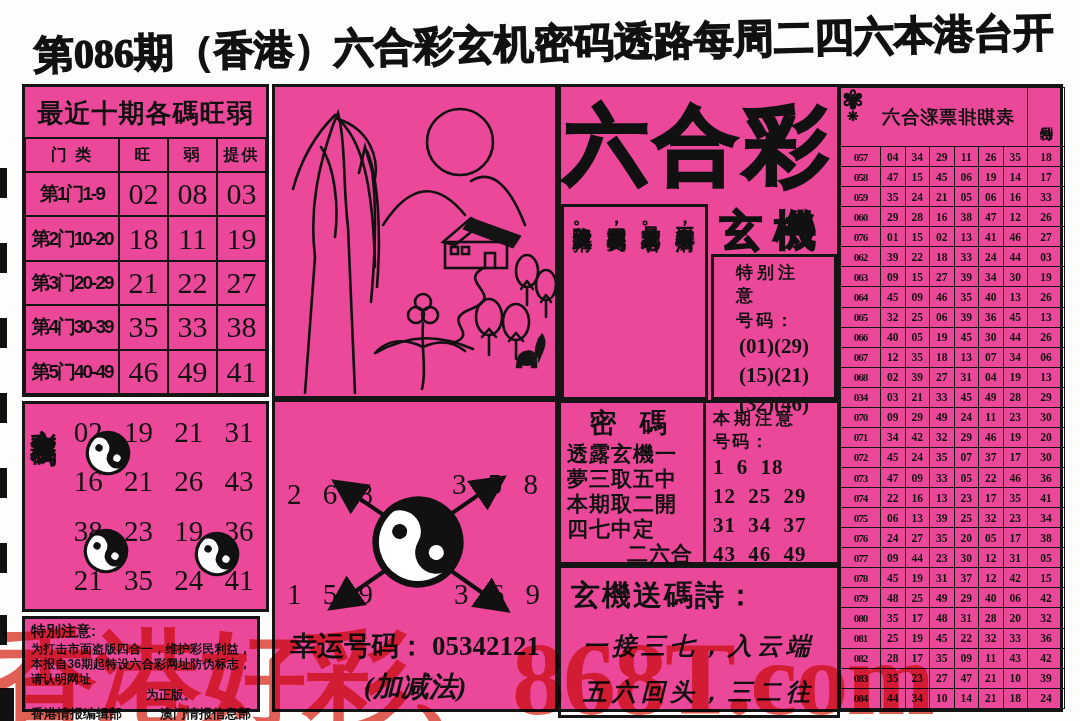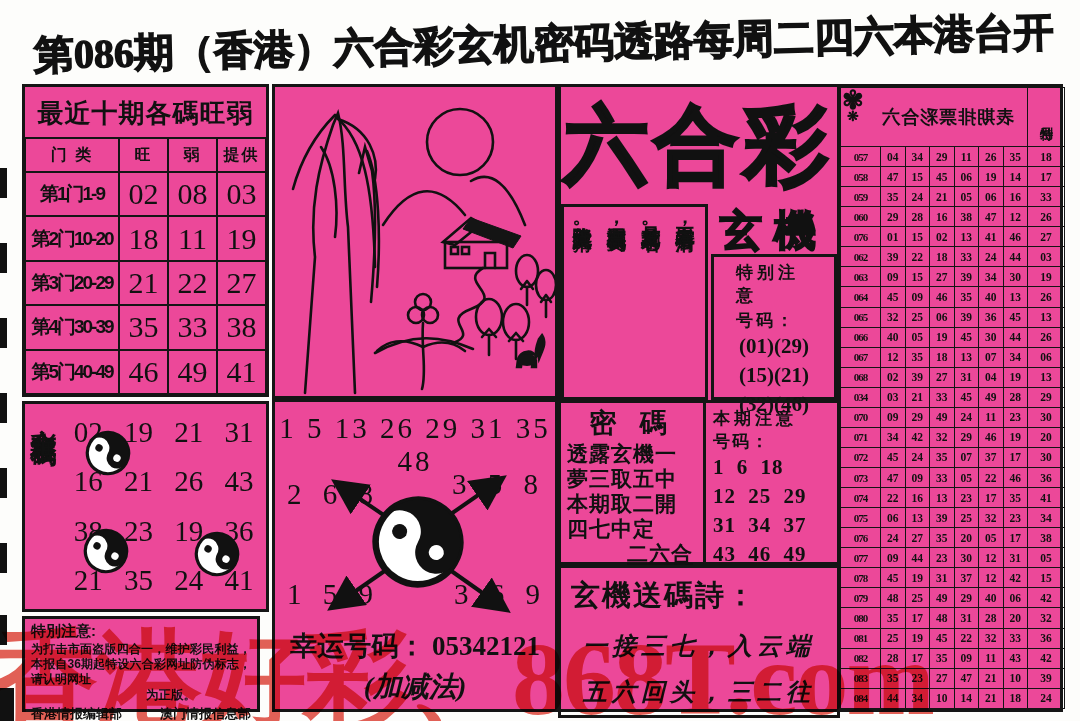--- a/index.html
+++ b/index.html
@@ -282,21 +282,20 @@
       <path class="ln" d="M148,260 C128,250 112,254 102,264" stroke-width="3"></path>
       <path class="ln" d="M148,260 C166,252 180,256 190,264" stroke-width="3"></path>
       <path class="ln" d="M100,266 C136,246 166,248 198,262" stroke-width="3"></path>
 
       <path d="M243,272 C246,263 259,262 261,270 L263,266 L264,272 C268,262 272,256 267,248 L264,252 C262,258 260,262 261,268 M243,272 L242,280 L246,280 L247,274 M258,272 L257,280 L261,280 L261,273" fill="#141414" stroke="#141414" stroke-width="2.4"></path>
       <ellipse cx="252" cy="273" rx="10" ry="6" fill="#141414"></ellipse>
     </svg>
   </div>
 
   <div class="panel" id="panel-mystic">
-    <div id="mystic-top">1 5 13 26 29 31 35 48</div>
     <div class="corner-num" id="num-ul">2 6 8</div>
     <div class="corner-num" id="num-ur">3 5 8</div>
     <div class="corner-num" id="num-ll">1 5 9</div>
     <div class="corner-num" id="num-lr">3 6 9</div>
     <div class="yy-slot" id="yy-big"><svg width="94" height="94" viewBox="0 0 100 100">
   <g transform="rotate(-60 50 50)">
     <circle cx="50" cy="50" r="45" fill="#fff" stroke="#111" stroke-width="7"></circle>
     <path d="M50,5 a45,45 0 0 1 0,90 a22.5,22.5 0 0 1 0,-45 a22.5,22.5 0 0 0 0,-45 Z" fill="#111"></path>
     <circle cx="50" cy="27.5" r="8" fill="#111"></circle>
     <circle cx="50" cy="72.5" r="8" fill="#fff"></circle>

